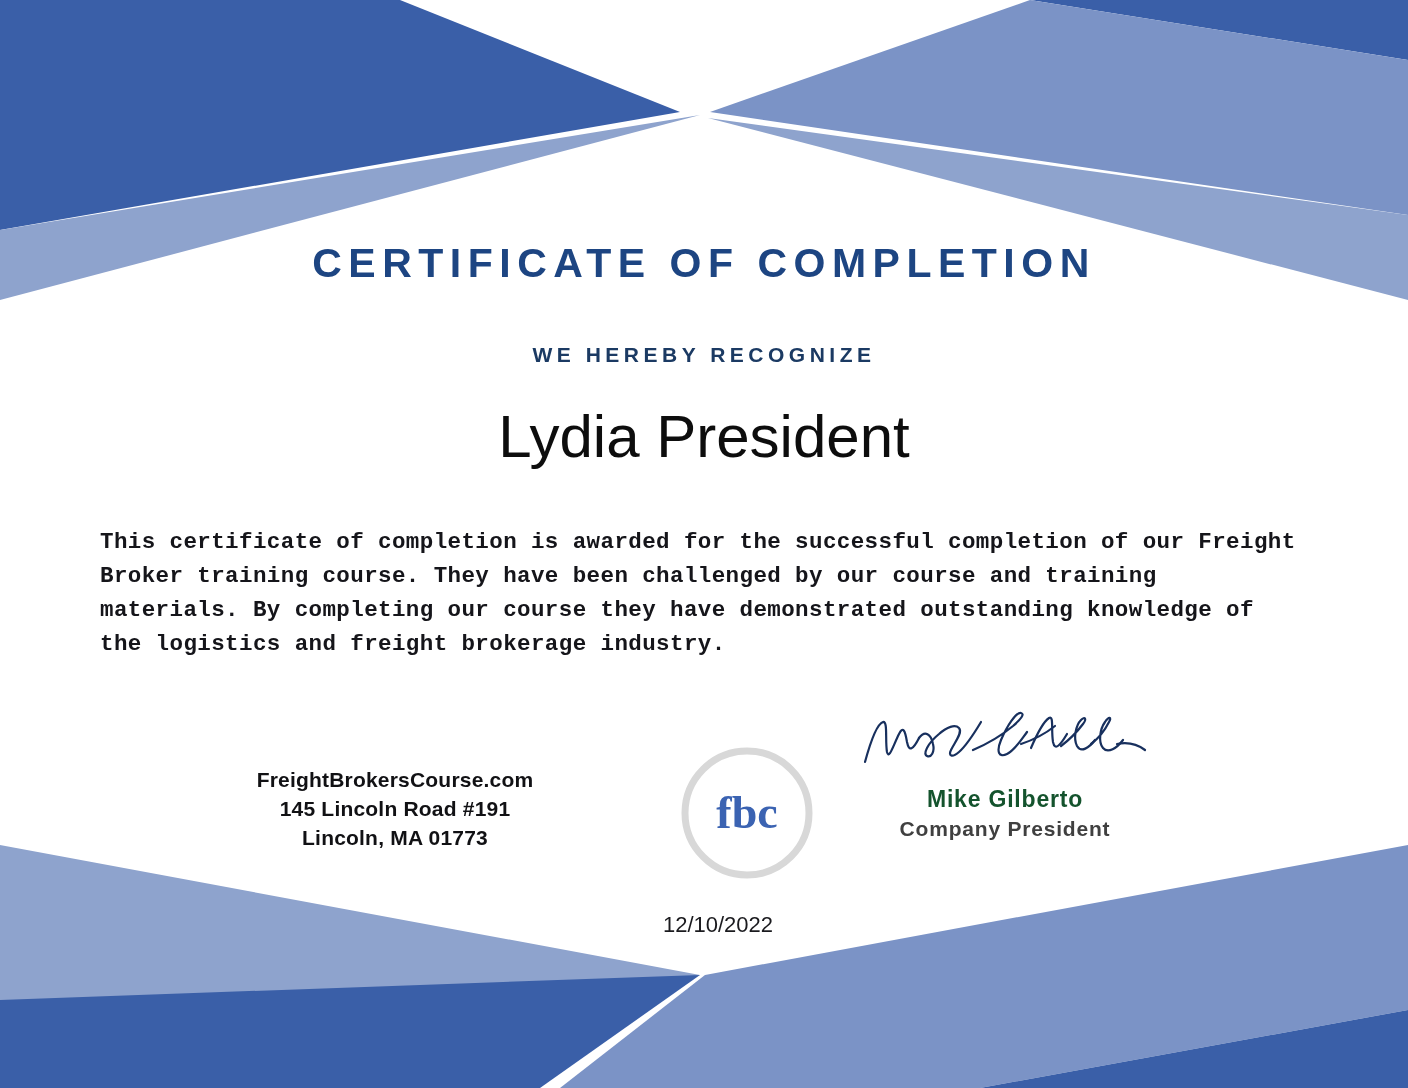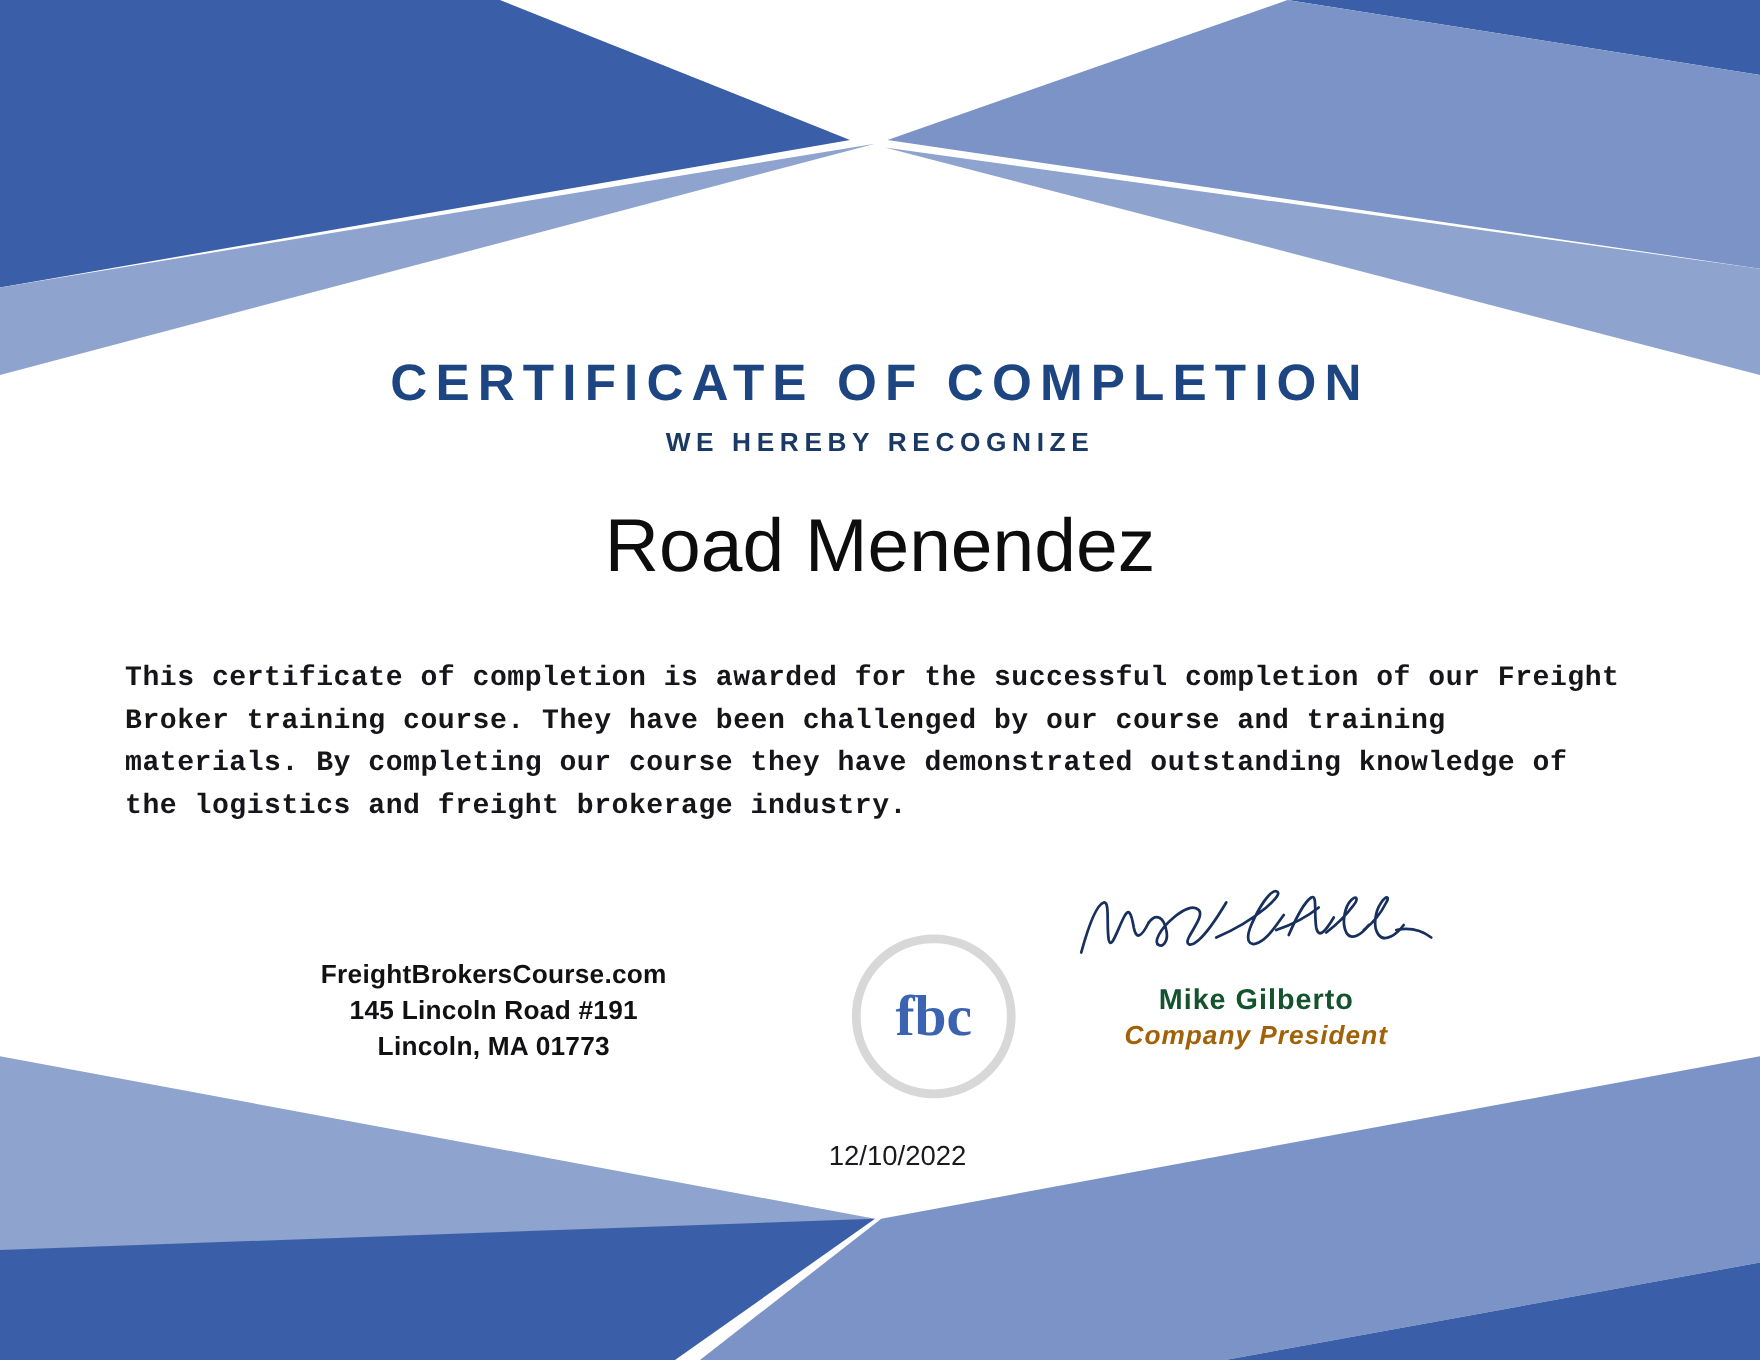--- a/index.html
+++ b/index.html
@@ -34,21 +34,20 @@
   .title {
     position: absolute;
     top: 240px;
     left: 0;
     width: 1408px;
     text-align: center;
     font-size: 41px;
     font-weight: bold;
     letter-spacing: 6.5px;
     color: #1d4582;
-    margin-top: 43px;
   }
   .subtitle {
     position: absolute;
     top: 343px;
     left: 0;
     width: 1408px;
     text-align: center;
     font-size: 21px;
     font-weight: bold;
     letter-spacing: 4.5px;
@@ -114,23 +113,22 @@
     margin-top: 6px;
     font-size: 23px;
     font-weight: bold;
     letter-spacing: 0.8px;
     color: #14532d;
   }
   .signer-role {
     margin-top: 4px;
     font-size: 21px;
     font-weight: bold;
-    font-style: italic;
     letter-spacing: 0.8px;
-    color: #a16207;
+    color: #404040;
   }
   .date {
     position: absolute;
     top: 912px;
     left: 578px;
     width: 280px;
     text-align: center;
     font-size: 22px;
     color: #1a1a1e;
   }
@@ -161,21 +159,21 @@
 
     <polygon points="1408,1010 1408,1088 980,1088" fill="#3a5fa8"></polygon>
   </svg>
 
   <div class="content">
 
     <div class="title">CERTIFICATE OF COMPLETION</div>
 
     <div class="subtitle">WE HEREBY RECOGNIZE</div>
 
-    <div class="recipient">Road Menendez</div>
+    <div class="recipient">Lydia President</div>
 
     <div class="body-text">This certificate of completion is awarded for the successful completion of our Freight Broker training course. They have been challenged by our course and training materials. By completing our course they have demonstrated outstanding knowledge of the logistics and freight brokerage industry.</div>
 
     <div class="address">
       <div>FreightBrokersCourse.com</div>
       <div>145 Lincoln Road #191</div>
       <div>Lincoln, MA 01773</div>
     </div>
 
     <div class="logo-wrap">

